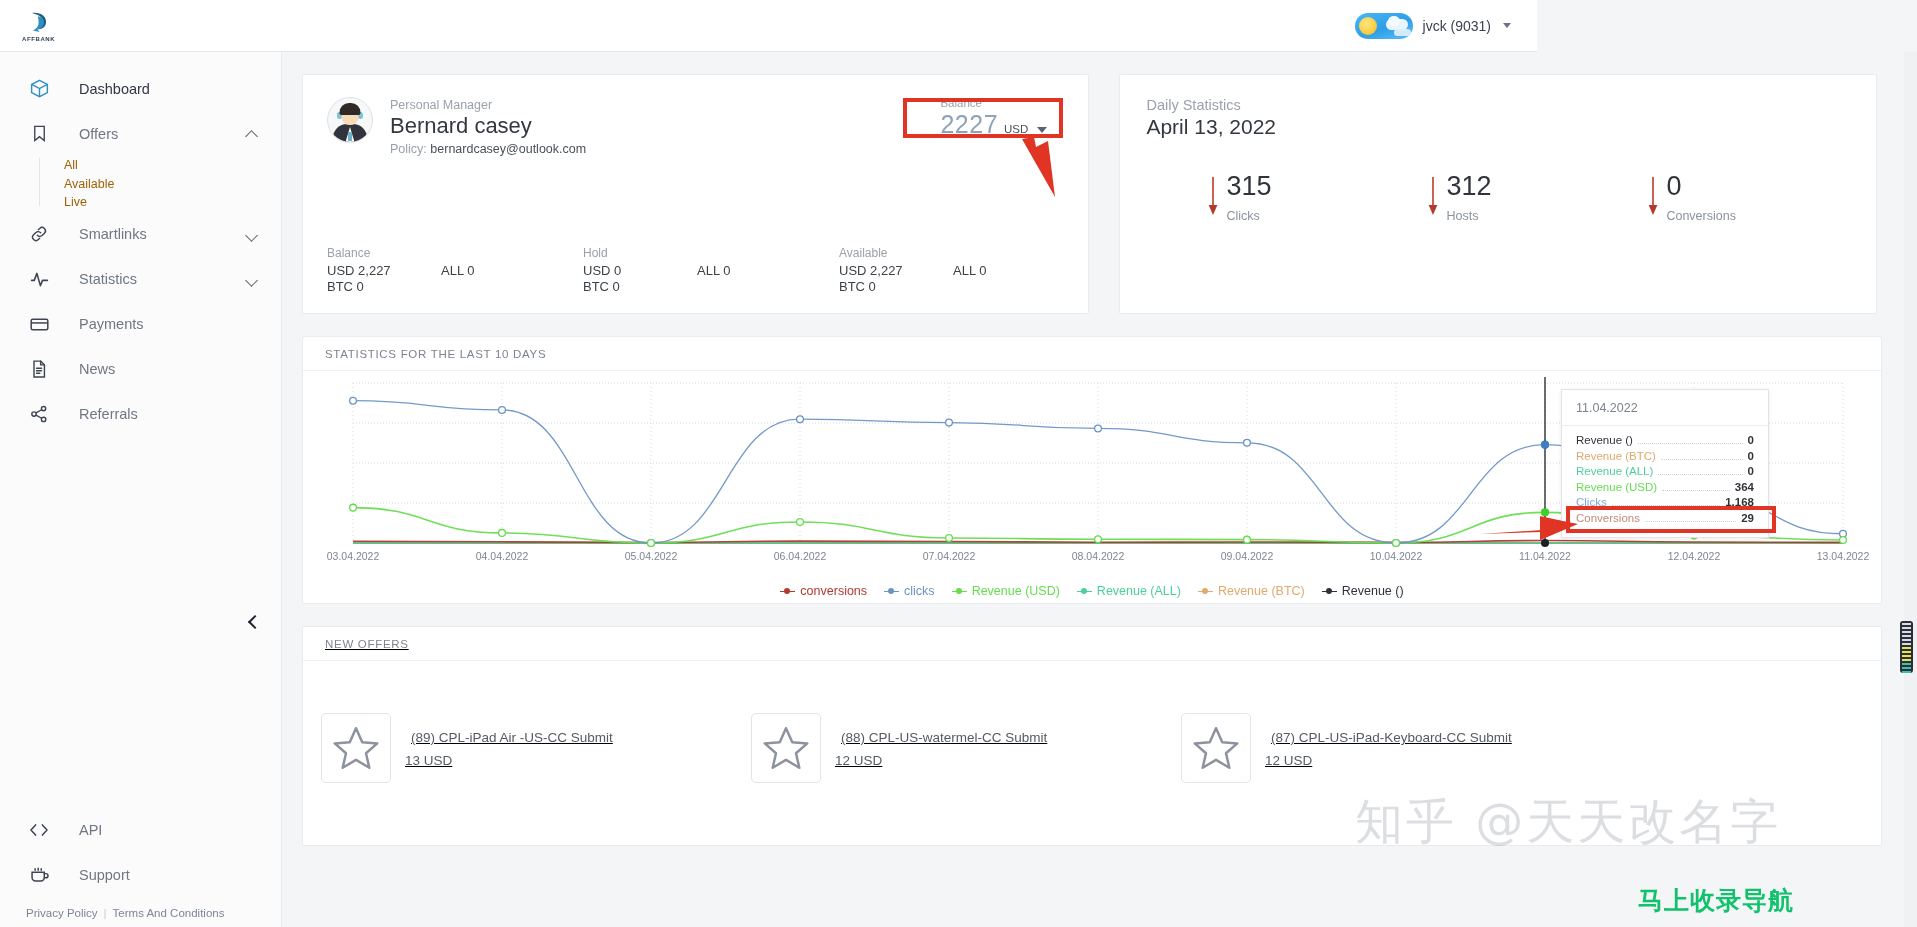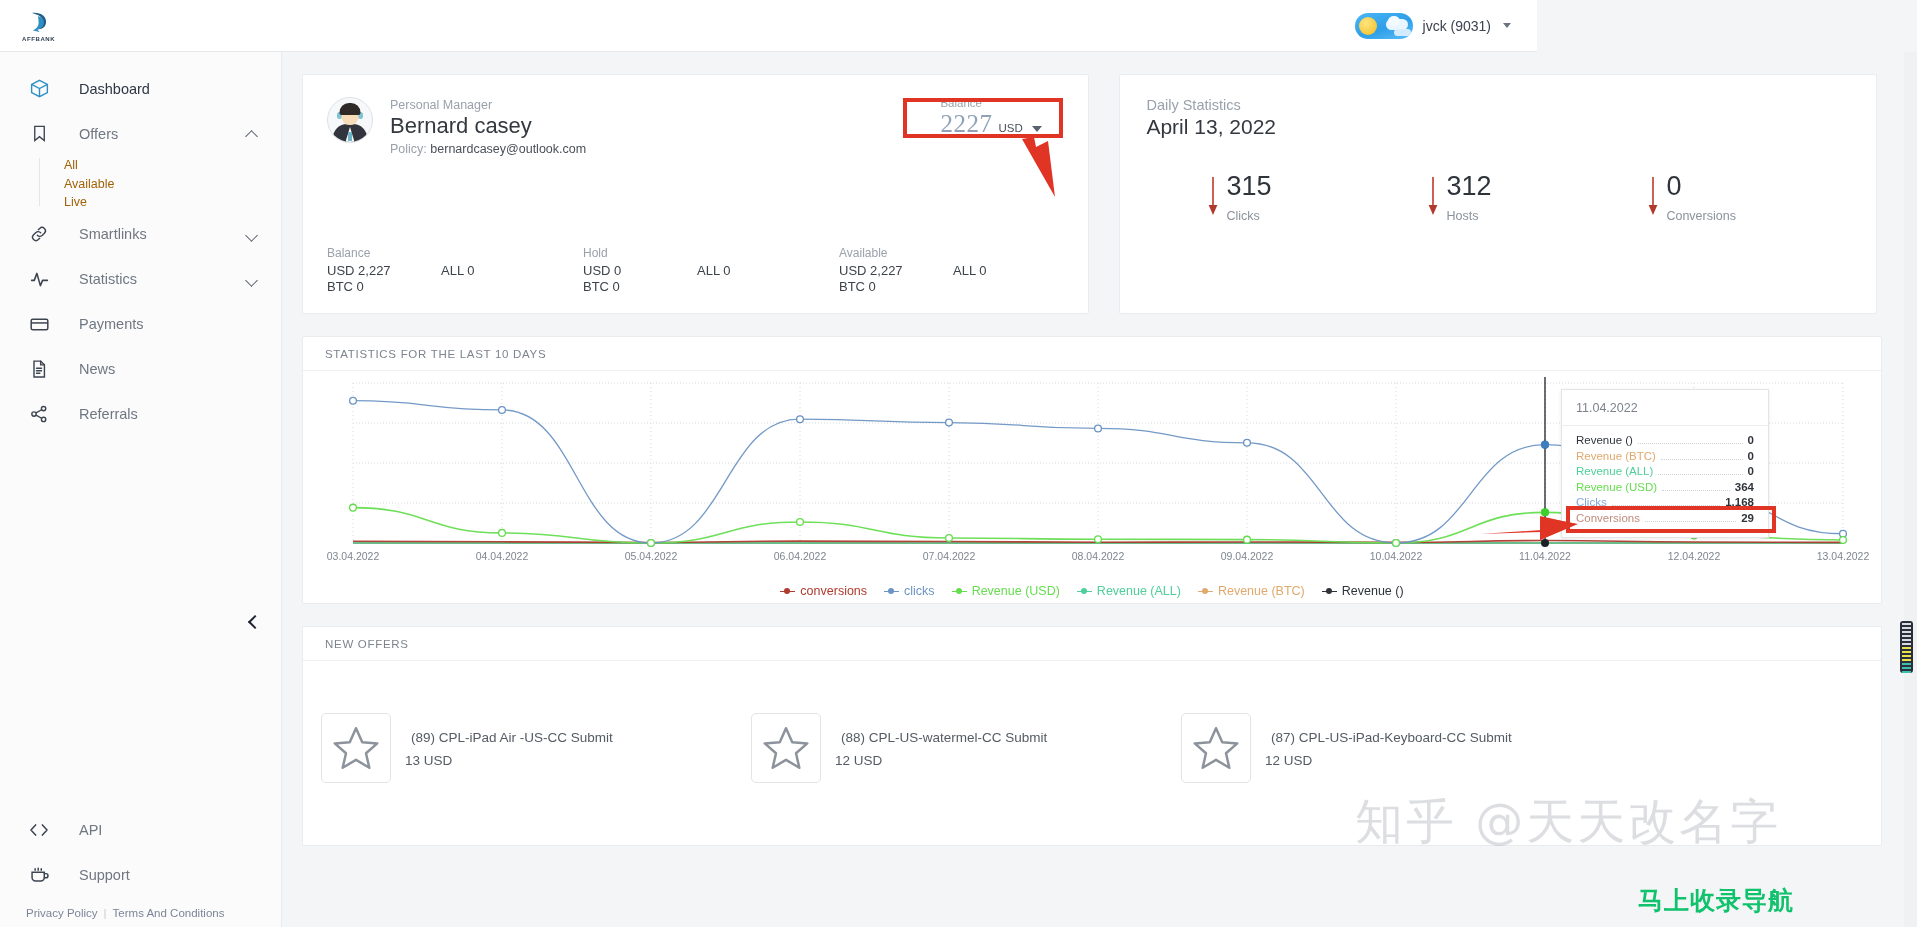--- a/index.html
+++ b/index.html
@@ -159,21 +159,21 @@
   .mgr-role { font-size: 12.5px; color: #9aa1ab; }
   .mgr-name { font-size: 22px; color: #33383f; font-weight: 400; line-height: 1.25; }
   .mgr-email { font-size: 12.5px; color: #9aa1ab; margin-top: 2px; }
   .mgr-email b { color: #4a5058; font-weight: 400; font-size: 12.5px; }
 
   .balance-box {
     position: absolute; right: 22px; top: 22px; width: 126px;
   }
   .balance-box-lbl { font-size: 11.5px; color: #9aa1ab; }
   .balance-box-row { display: flex; align-items: baseline; margin-top: 1px; }
-  .balance-amount { font-size: 25px; color: #8fa2b7; letter-spacing: .5px; font-family: Liberation Serif, serif; }
+  .balance-amount { font-size: 25px; color: #8fa2b7; letter-spacing: .5px; }
   .balance-cur { font-size: 11.5px; color: #4a5058; margin-left: 6px; }
   .balance-caret {
     width: 0; height: 0; margin-left: 9px; border-left: 5px solid transparent;
     border-right: 5px solid transparent; border-top: 6px solid #5a6270;
   }
   .annot-rect {
     position: absolute; border: 4px solid #e03524; pointer-events: none; z-index: 25;
   }
 
   .mgr-stats { position: absolute; left: 24px; bottom: 18px; display: flex; }
@@ -228,21 +228,21 @@
   .lg-mark::before {
     content: ""; position: absolute; left: 0; top: 4px; width: 15px; height: 1.6px;
     background: currentColor;
   }
   .lg-mark::after {
     content: ""; position: absolute; left: 4px; top: 1.5px; width: 6px; height: 6px;
     border-radius: 50%; background: currentColor;
   }
 
   
-  .offers-card { margin: 22px 40px 0 20px; width: 1580px; height: 220px; }
+  .offers-card { margin: 22px 40px 0 20px; width: 1580px; height: 220px; text-decoration: underline; }
   .offers-grid { display: flex; padding: 52px 0 0 18px; }
   .offer { width: 430px; display: flex; align-items: flex-start; }
   .offer-thumb {
     width: 70px; height: 70px; border: 1px solid #e2e4e8; border-radius: 5px;
     display: flex; align-items: center; justify-content: center; background: #fff;
     flex: none;
   }
   .offer-meta { margin-left: 14px; padding-top: 16px; }
   .offer-name { font-size: 13.5px; color: #555b64; line-height: 1.35; margin-left: 6px; }
   .offer-price { font-size: 13.5px; color: #555b64; margin-top: 6px; }

